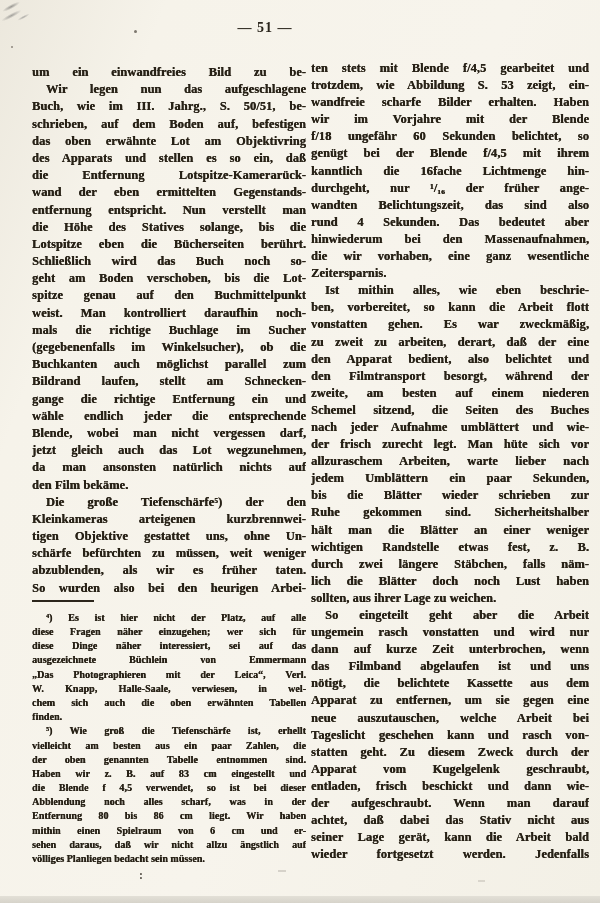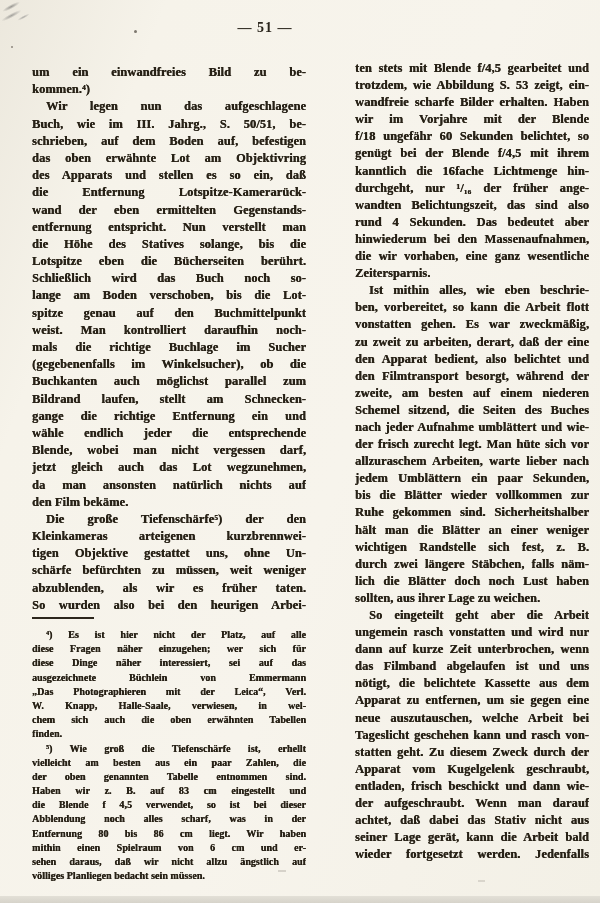--- a/index.html
+++ b/index.html
@@ -14,21 +14,21 @@
     font-weight:bold;font-size:14px;color:#2a251c;letter-spacing:1px;
   }
   .col{position:absolute;color:#282217;font-weight:bold;}
   .col-left{left:32px;top:64px;width:274px;}
   .col-right{left:311px;top:60px;width:278px;}
   .main-lines .tline{
     font-size:12.4px;line-height:17.2px;height:17.2px;overflow:hidden;
     text-align:justify;text-align-last:justify;-moz-text-align-last:justify;
     text-shadow:0.35px 0 0 currentColor;letter-spacing:0.1px;
   }
-  .col-right .tline{line-height:17.1px;height:17.1px;margin-left:44px;}
+  .col-right .tline{line-height:17.1px;height:17.1px;}
   .fn-lines .tline{
     font-size:10px;line-height:14.2px;height:14.2px;overflow:hidden;
     text-align:justify;text-align-last:justify;-moz-text-align-last:justify;
     text-shadow:0.3px 0 0 currentColor;letter-spacing:0.05px;
   }
   .tline.indent{text-indent:14px;}
   .tline.pend{text-align-last:left;-moz-text-align-last:left;}
   .fn-rule{
     margin-top:3px;margin-bottom:9px;width:62px;height:2px;
     background:#2c261c;border:none;
@@ -63,33 +63,32 @@
 
   <div class="smudge"></div>
   <div class="speck s1"></div>
   <div class="speck s2"></div>
 
   <div class="pagenum">— 51 —</div>
 
   <div class="col col-left">
     <div class="main-lines">
         <div class="tline">um ein einwandfreies Bild zu be-</div>
-        <div class="tline pend">kommen.⁴)</div>
         <div class="tline indent">Wir legen nun das aufgeschlagene</div>
         <div class="tline">Buch, wie im III. Jahrg., S. 50/51, be-</div>
         <div class="tline">schrieben, auf dem Boden auf, befestigen</div>
         <div class="tline">das oben erwähnte Lot am Objektivring</div>
         <div class="tline">des Apparats und stellen es so ein, daß</div>
         <div class="tline">die Entfernung Lotspitze-Kamerarück-</div>
         <div class="tline">wand der eben ermittelten Gegenstands-</div>
         <div class="tline">entfernung entspricht. Nun verstellt man</div>
         <div class="tline">die Höhe des Statives solange, bis die</div>
         <div class="tline">Lotspitze eben die Bücherseiten berührt.</div>
         <div class="tline">Schließlich wird das Buch noch so-</div>
-        <div class="tline">lange am Boden verschoben, bis die Lot-</div>
+        <div class="tline">geht am Boden verschoben, bis die Lot-</div>
         <div class="tline">spitze genau auf den Buchmittelpunkt</div>
         <div class="tline">weist. Man kontrolliert daraufhin noch-</div>
         <div class="tline">mals die richtige Buchlage im Sucher</div>
         <div class="tline">(gegebenenfalls im Winkelsucher), ob die</div>
         <div class="tline">Buchkanten auch möglichst parallel zum</div>
         <div class="tline">Bildrand laufen, stellt am Schnecken-</div>
         <div class="tline">gange die richtige Entfernung ein und</div>
         <div class="tline">wähle endlich jeder die entsprechende</div>
         <div class="tline">Blende, wobei man nicht vergessen darf,</div>
         <div class="tline">jetzt gleich auch das Lot wegzunehmen,</div>
@@ -145,24 +144,24 @@
         <div class="tline">vonstatten gehen. Es war zweckmäßig,</div>
         <div class="tline">zu zweit zu arbeiten, derart, daß der eine</div>
         <div class="tline">den Apparat bedient, also belichtet und</div>
         <div class="tline">den Filmtransport besorgt, während der</div>
         <div class="tline">zweite, am besten auf einem niederen</div>
         <div class="tline">Schemel sitzend, die Seiten des Buches</div>
         <div class="tline">nach jeder Aufnahme umblättert und wie-</div>
         <div class="tline">der frisch zurecht legt. Man hüte sich vor</div>
         <div class="tline">allzuraschem Arbeiten, warte lieber nach</div>
         <div class="tline">jedem Umblättern ein paar Sekunden,</div>
-        <div class="tline">bis die Blätter wieder vollkommen zur</div>
+        <div class="tline">bis die Blätter wieder schrieben zur</div>
         <div class="tline">Ruhe gekommen sind. Sicherheitshalber</div>
         <div class="tline">hält man die Blätter an einer weniger</div>
-        <div class="tline">wichtigen Randstelle sich fest, z. B.</div>
+        <div class="tline">wichtigen Randstelle etwas fest, z. B.</div>
         <div class="tline">durch zwei längere Stäbchen, falls näm-</div>
         <div class="tline">lich die Blätter doch noch Lust haben</div>
         <div class="tline pend">sollten, aus ihrer Lage zu weichen.</div>
         <div class="tline indent">So eingeteilt geht aber die Arbeit</div>
         <div class="tline">ungemein rasch vonstatten und wird nur</div>
         <div class="tline">dann auf kurze Zeit unterbrochen, wenn</div>
         <div class="tline">das Filmband abgelaufen ist und uns</div>
         <div class="tline">nötigt, die belichtete Kassette aus dem</div>
         <div class="tline">Apparat zu entfernen, um sie gegen eine</div>
         <div class="tline">neue auszutauschen, welche Arbeit bei</div>

